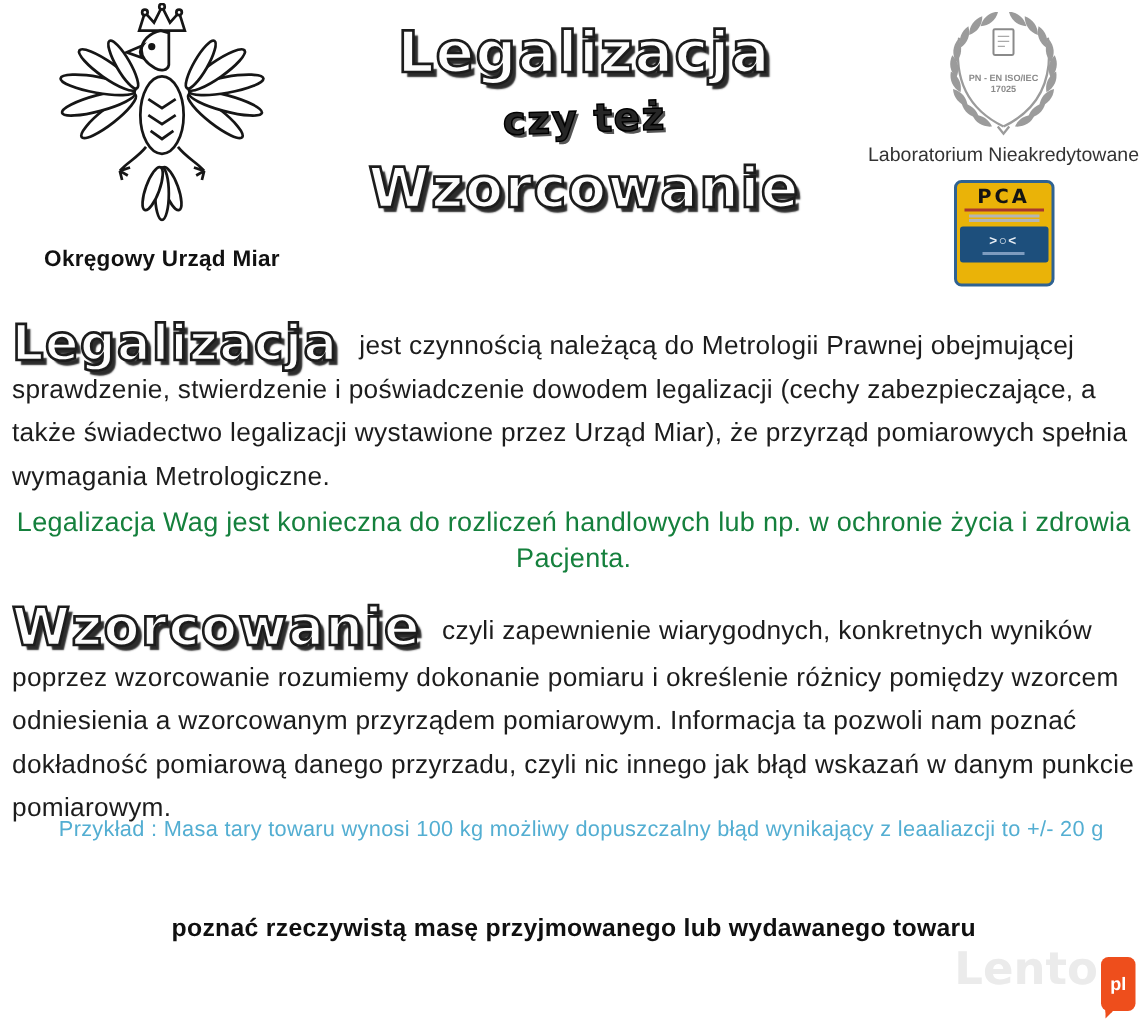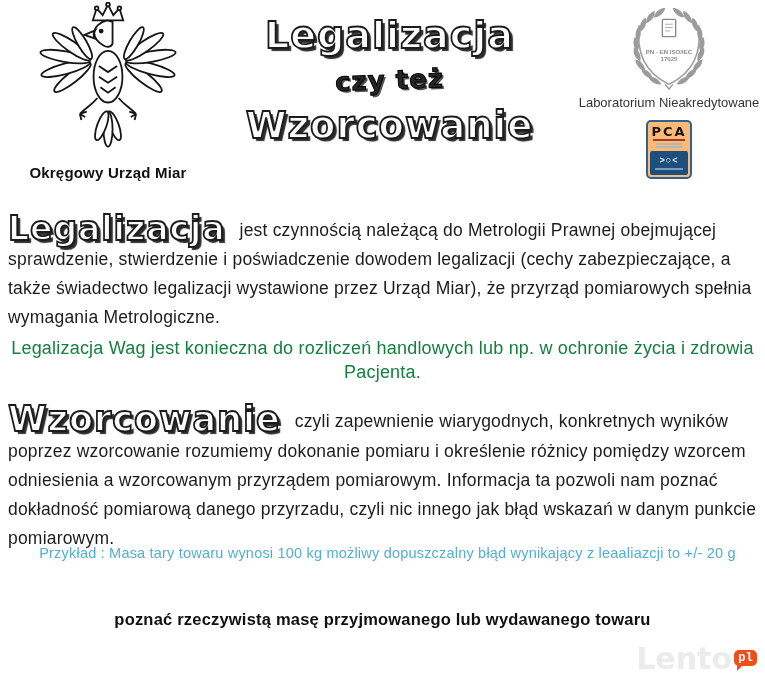--- a/index.html
+++ b/index.html
@@ -24,22 +24,22 @@
   #eagle-label{margin-top:2px;font-weight:bold;font-size:15px;color:#111;letter-spacing:.2px;}
   #title-wrap{position:absolute;left:232px;top:16px;width:315px;text-align:center;}
   #title-l1{font-size:38px;}
   #title-l2{font-size:26px;margin-top:13px;transform:rotate(-2deg);}
   #title-l3{font-size:37px;margin-top:14px;}
   #badges-wrap{position:absolute;left:576px;top:8px;width:186px;text-align:center;}
   .badge-label{font-size:13px;color:#333;margin-top:3px;}
   #wreath-box{position:relative;width:100px;height:84px;margin:0 auto;}
   
   #pca-badge{
-    width:46px;margin:10px auto 0;border:2px solid #2f6292;border-radius:5px;
-    background:#fdba74;padding:3px 2px 2px;box-sizing:border-box;
+    width:67px;margin:10px auto 0;border:2px solid #2f6292;border-radius:5px;
+    background:#eab308;padding:3px 2px 14px;box-sizing:border-box;
   }
   #pca-text{font-family:"DejaVu Sans",sans-serif;font-weight:bold;font-size:13px;
     letter-spacing:2px;color:#141414;line-height:13px;}
   .pca-redline{height:2px;background:#a8382e;margin:1px 3px 2px;}
   .pca-sub-bar{height:2px;background:#b5b5b5;margin:1px 6px;}
   #pca-navy{margin-top:3px;background:#1d4f7c;border-radius:2px;height:24px;
     display:flex;flex-direction:column;align-items:center;justify-content:center;}
   #pca-mark{color:#e8eef5;font-size:9px;font-weight:bold;letter-spacing:1px;line-height:9px;}
   .pca-navy-bar{width:28px;height:2px;background:#7d9cbf;margin-top:3px;}
   
@@ -54,22 +54,22 @@
   .blue-line{color:#15803d;font-size:18px;line-height:24px;letter-spacing:.2px;}
   .black-note{color:#222;font-size:15px;margin-top:5px;letter-spacing:.1px;}
   #blue-block-2{position:absolute;top:542px;left:0;width:765px;text-align:center;}
   .blue-small{color:#53aed2;font-size:14.5px;line-height:22px;letter-spacing:.2px;margin-left:10px;}
   #footer-block{position:absolute;top:601px;left:0;width:765px;text-align:center;}
   .footer-line{font-weight:bold;font-size:16.5px;line-height:37px;color:#101010;letter-spacing:.2px;}
   
   #watermark{position:absolute;right:8px;bottom:6px;display:flex;align-items:flex-start;}
   #watermark-text{font-family:"DejaVu Sans",sans-serif;font-weight:800;font-size:30px;
     color:#ebebeb;line-height:30px;letter-spacing:0;}
-  #watermark-bubble{position:relative;width:23px;height:16px;background:#ee4e1c;
-    border-radius:5px;margin-left:2px;margin-top:6px;display:flex;align-items:center;justify-content:center;font-family:Liberation Mono, monospace;}
+  #watermark-bubble{position:relative;width:23px;height:36px;background:#ee4e1c;
+    border-radius:5px;margin-left:2px;margin-top:6px;display:flex;align-items:center;justify-content:center;}
   #watermark-bubble::after{content:"";position:absolute;left:3px;bottom:-5px;
     border:4px solid transparent;border-top-color:#ee4e1c;border-left-color:#ee4e1c;}
   #watermark-badge{color:#fff;font-weight:bold;font-size:12px;line-height:12px;}
   
   .iso-text{fill:#8a8a8a;font-family:"Liberation Sans",sans-serif;font-weight:bold;}
 </style>
 </head>
 <body>
 
 <div id="eagle-wrap">

